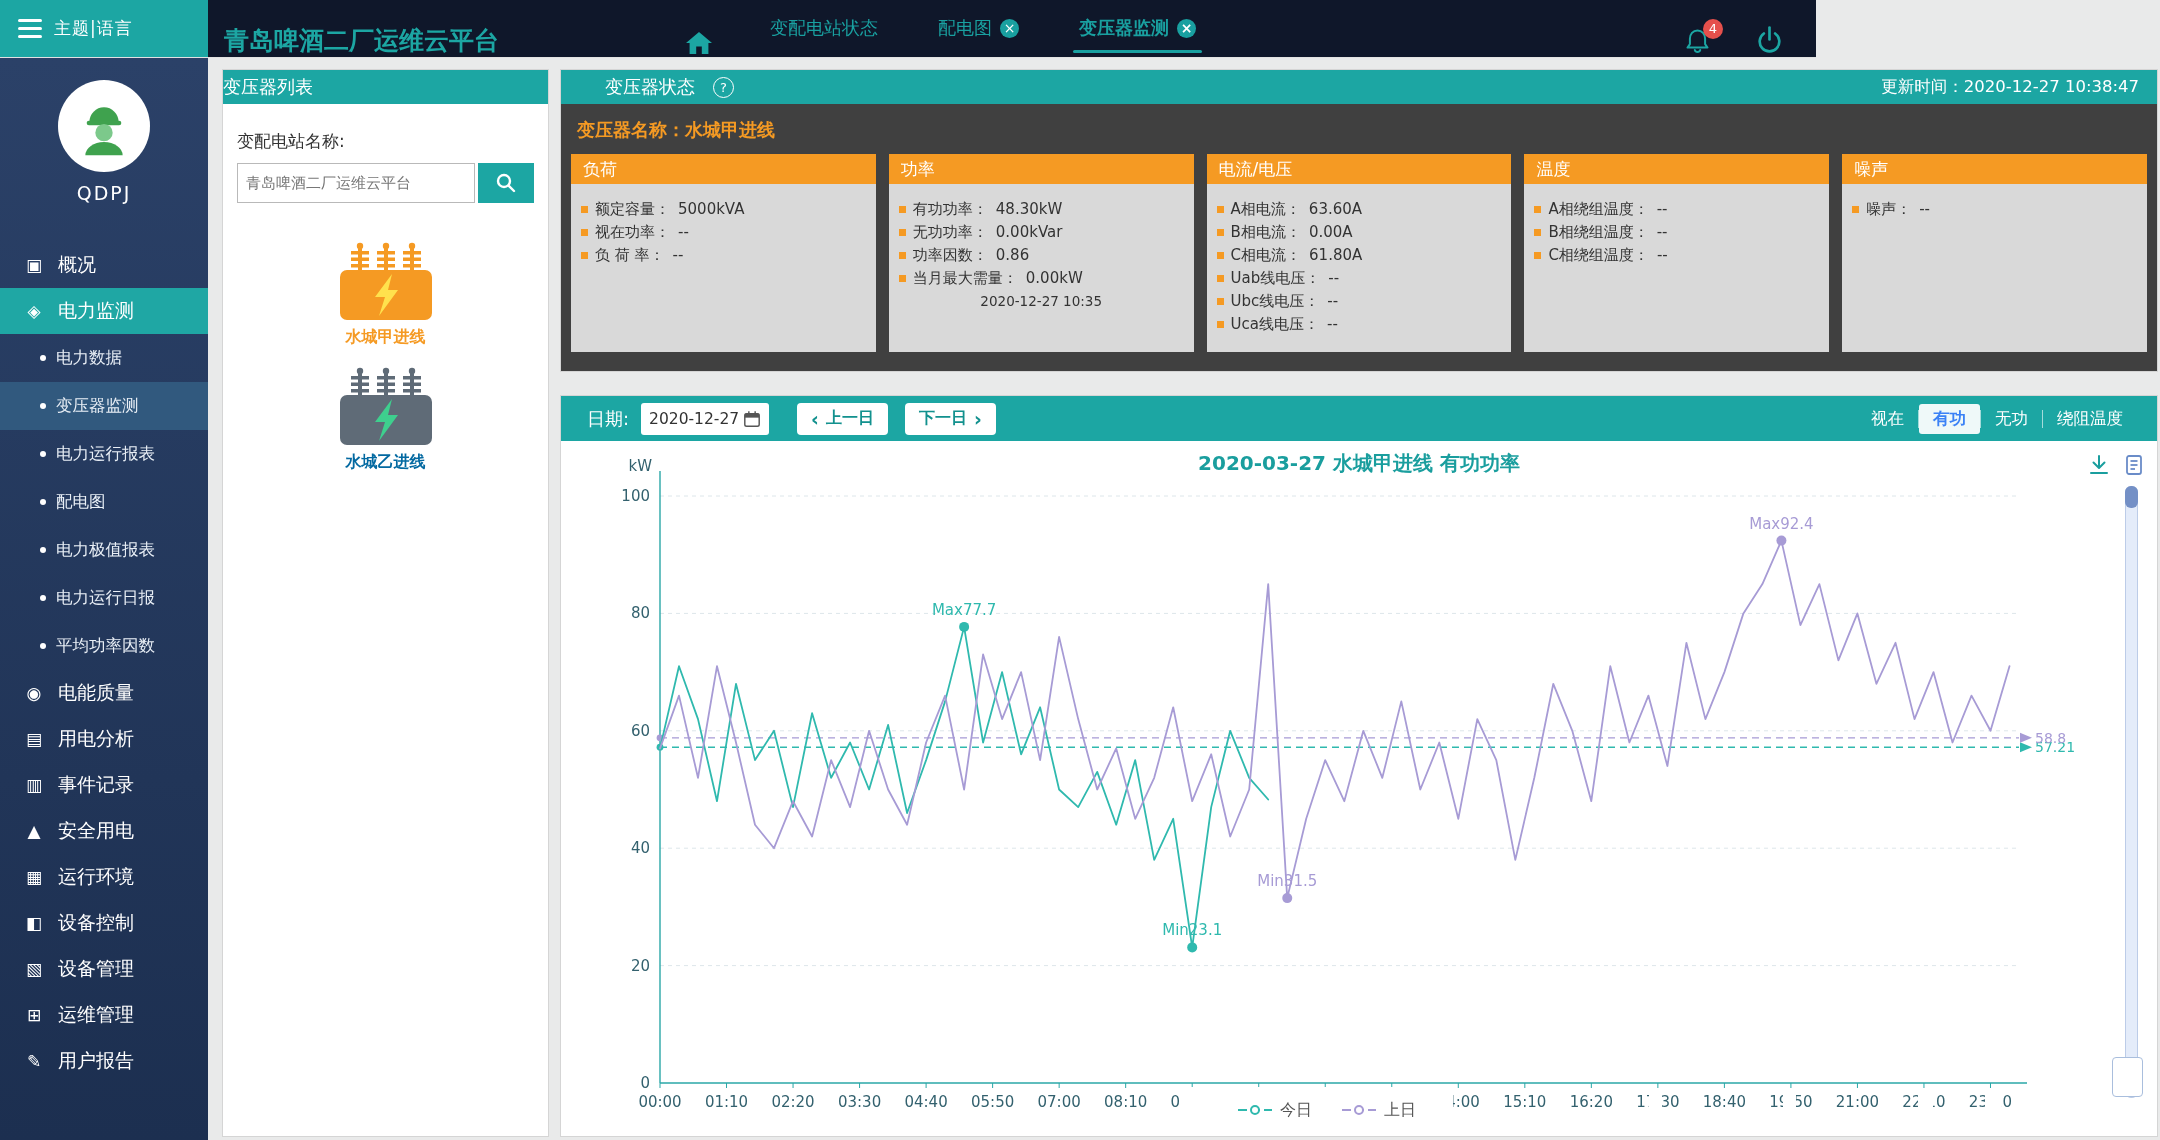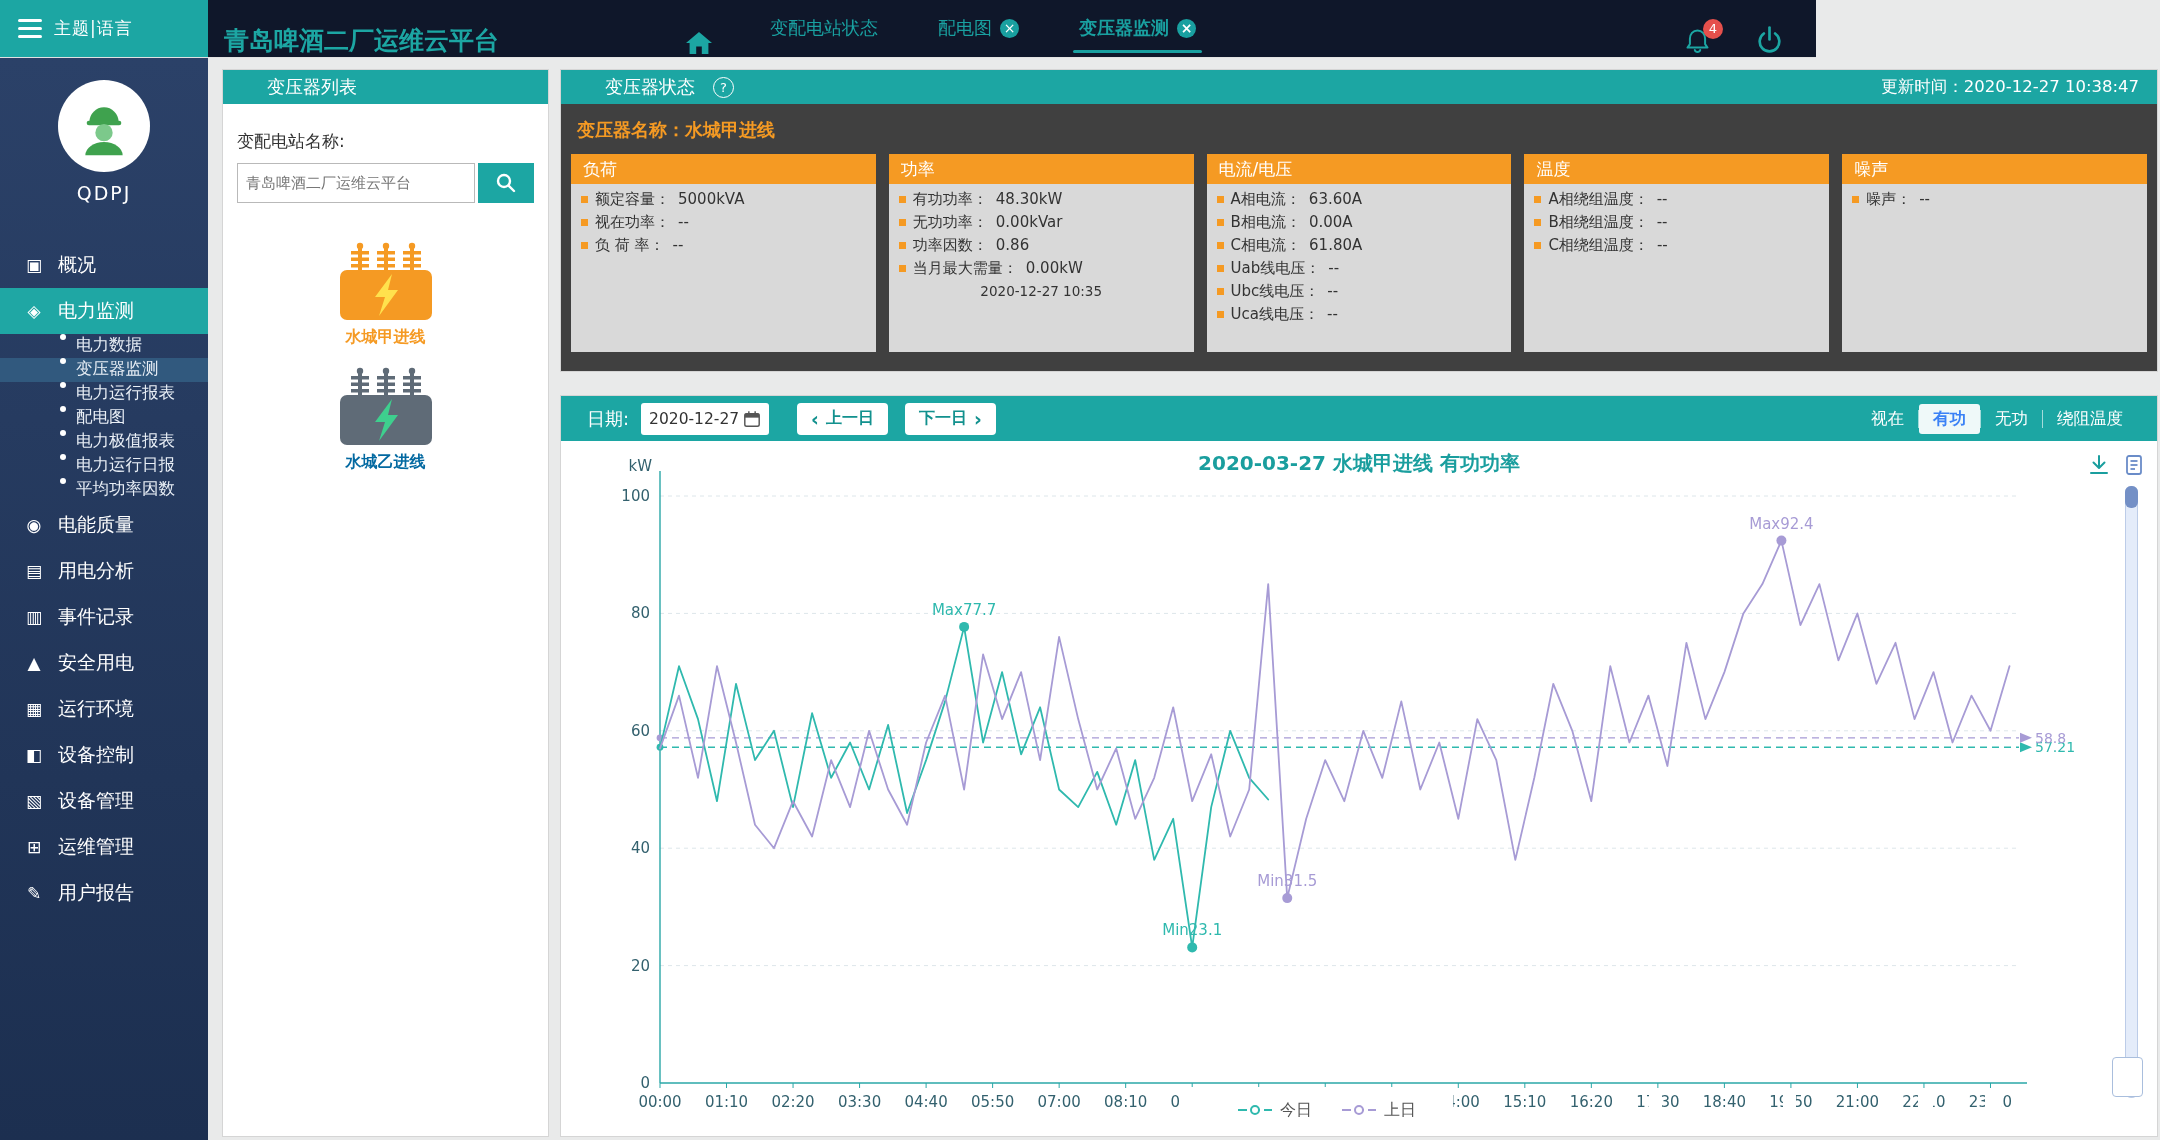--- a/index.html
+++ b/index.html
@@ -22,46 +22,46 @@
   .badge{position:absolute;top:-7px;right:-10px;min-width:20px;height:20px;background:#E5504C;color:#fff;border-radius:10px;font-size:13px;display:flex;align-items:center;justify-content:center;padding:0 4px}
   
   .sidebar{position:absolute;top:58px;left:0;width:208px;bottom:0;background:linear-gradient(180deg,#2B4168 0%,#1C2F50 100%);color:#fff}
   .avatar-wrap{text-align:center;padding-top:22px}
   .avatar{width:92px;height:92px;border-radius:50%;background:#fff;margin:0 auto;display:flex;align-items:center;justify-content:center;cursor:pointer;overflow:hidden}
   .username{margin-top:10px;font-size:19px;letter-spacing:2px}
   .menu{margin-top:38px}
   .menu-item{height:46px;display:flex;align-items:center;gap:12px;padding-left:22px;font-size:19px;cursor:pointer}
   .menu-item.parent-active{background:#1FA7A4}
   .menu-icon{width:24px;text-align:center;font-size:17px;flex:none}
-  .menu-sub{height:24px;display:flex;gap:10px;padding-left:60px;font-size:16.5px;color:#E9EFF6;cursor:pointer}
+  .menu-sub{height:48px;display:flex;align-items:center;gap:10px;padding-left:40px;font-size:16.5px;color:#E9EFF6;cursor:pointer}
   .menu-sub.active{background:#31597E}
   .dot{width:6px;height:6px;border-radius:50%;background:#fff;flex:none}
   
   .panel-h{height:34px;background:#1CA6A3;color:#fff;font-size:18px;display:flex;align-items:center}
   .list-panel{position:absolute;left:222px;top:69px;width:327px;height:1068px;background:#fff;border:1px solid #d5d5d5}
-  .list-panel .panel-h{padding-left:44px}
+  .list-panel .panel-h{}
   .station-label{margin:26px 0 10px 14px;font-size:17px;color:#333}
   .search-row{display:flex;margin-left:14px}
   .s-input{width:238px;height:40px;border:1px solid #b9b9b9;font-size:15px;padding:0 8px;color:#777;outline:none;font-family:inherit}
   .s-btn{width:56px;height:40px;background:#1CA6A3;border:none;display:flex;align-items:center;justify-content:center;margin-left:3px;cursor:pointer}
   .t-item{text-align:center;margin-top:18px;cursor:pointer}
   .t-item:first-child{margin-top:38px}
   .t-item svg{margin:0 auto}
   .t-label{font-size:16px;margin-top:4px;font-weight:bold}
   
   .status-panel{position:absolute;left:560px;top:69px;width:1598px;height:303px;background:#404040;border:1px solid #d5d5d5}
   .status-h{padding:0 18px 0 44px}
   .help{width:21px;height:21px;border:1.5px solid #fff;border-radius:50%;font-size:13px;display:flex;align-items:center;justify-content:center;margin-left:18px;cursor:pointer}
   .spacer{flex:1}
   .upd{font-size:16.5px}
   .tname{margin:14px 0 0 16px;font-size:18px;color:#F59A23;font-weight:bold}
   .cards{display:flex;gap:13px;margin:12px 10px 0 10px}
   .card{flex:1;background:#D9D9D9;height:198px;overflow:hidden}
   .card-h{height:30px;background:#F59A23;color:#fff;font-size:17px;font-weight:normal;display:flex;align-items:center;padding-left:12px}
-  .card-b{padding:4px 10px;font-size:15px;color:#333}
+  .card-b{padding:14px 10px;font-size:15px;color:#333}
   .crow{display:flex;align-items:center;line-height:23px}
   .sq{width:7px;height:7px;background:#F59A23;flex:none;margin-right:7px}
   .cv{margin-left:8px}
   .cnote{text-align:center;font-size:13.5px;margin-top:3px}
   
   .chart-panel{position:absolute;left:560px;top:395px;width:1598px;height:742px;background:#fff;border:1px solid #d5d5d5}
   .chart-h{height:45px;background:#1CA6A3;display:flex;align-items:center;padding:0 20px 0 26px;color:#fff}
   .date-label{font-size:18px}
   .date-box{width:128px;height:32px;background:#fff;border-radius:3px;margin-left:12px;display:flex;align-items:center;padding:0 8px;cursor:pointer}
   .date-box span{flex:1;color:#333;font-size:15.5px}

